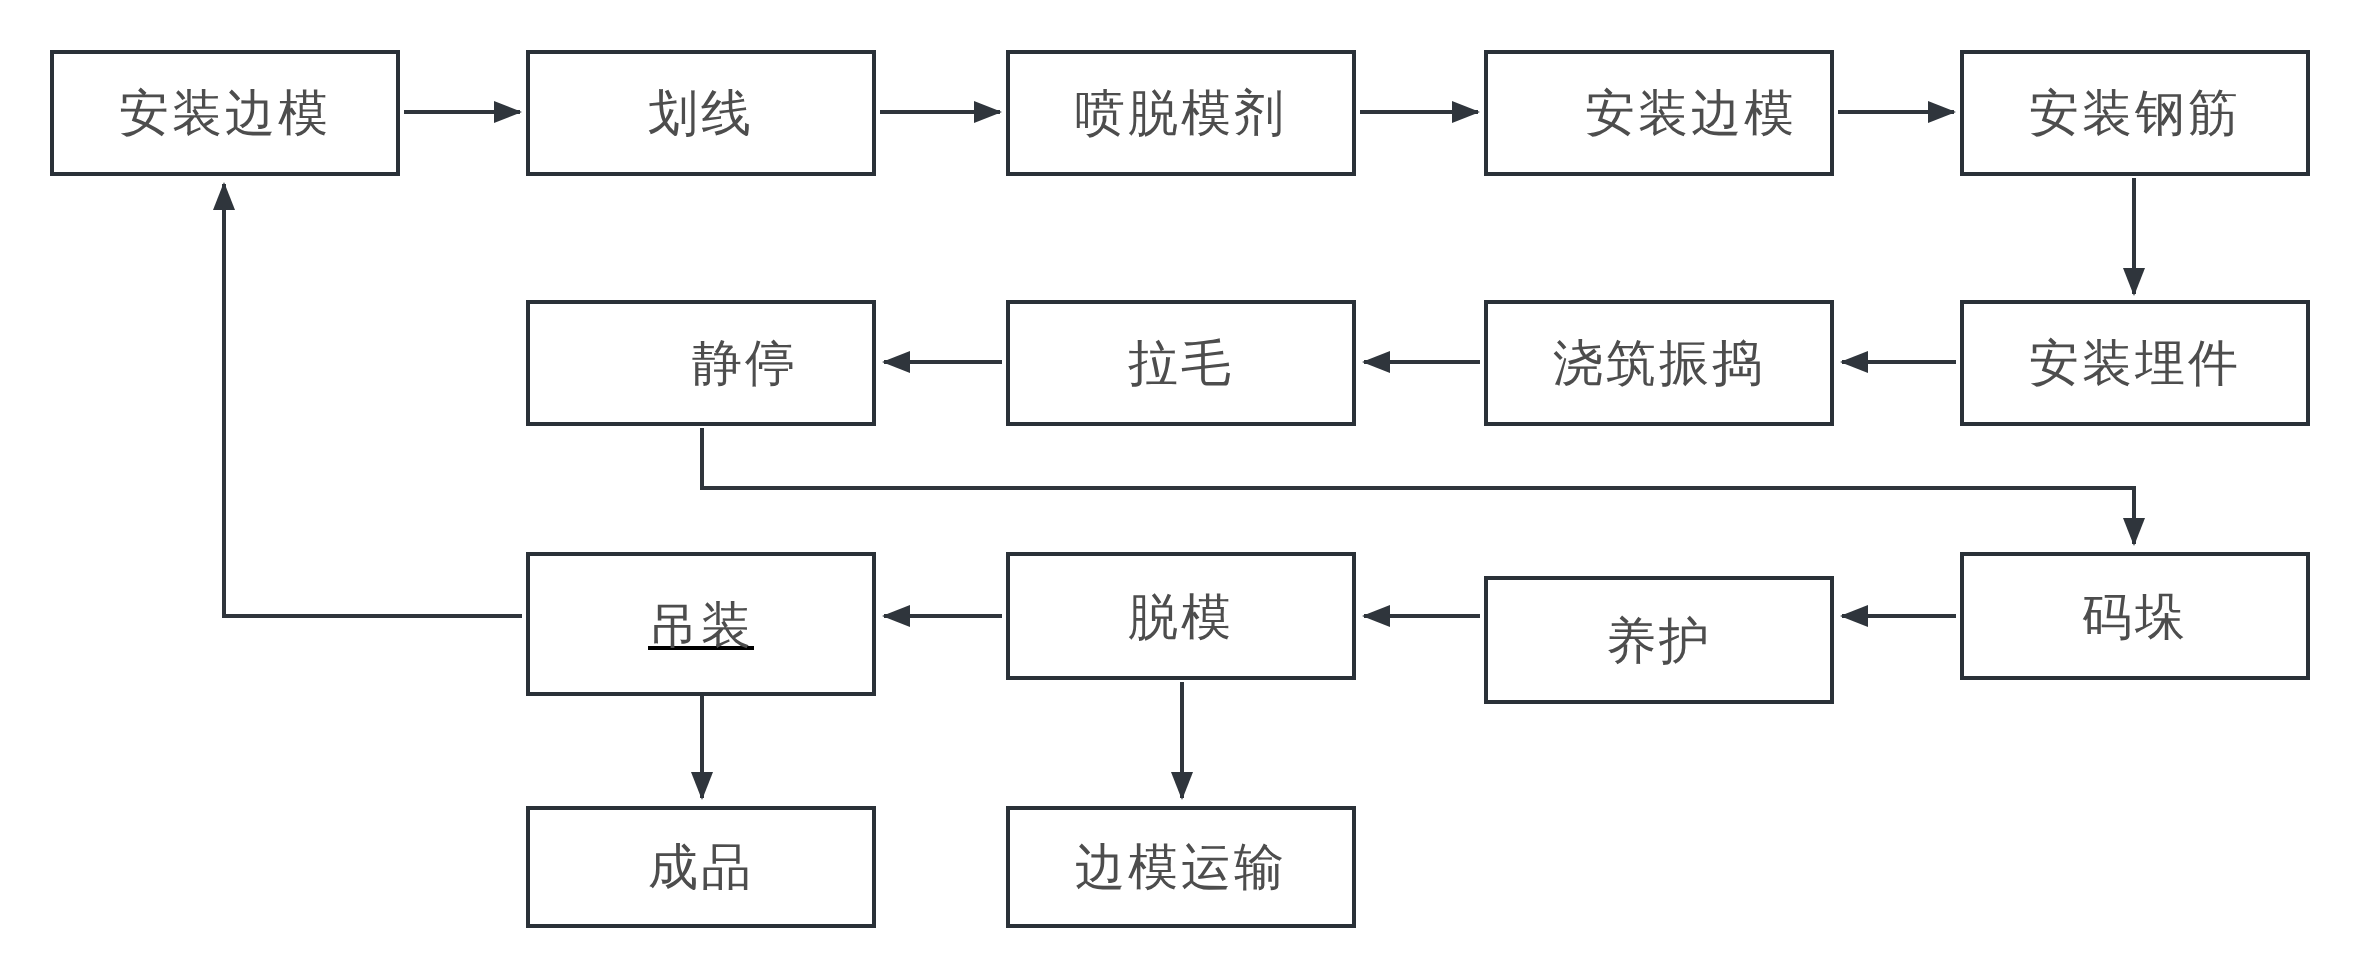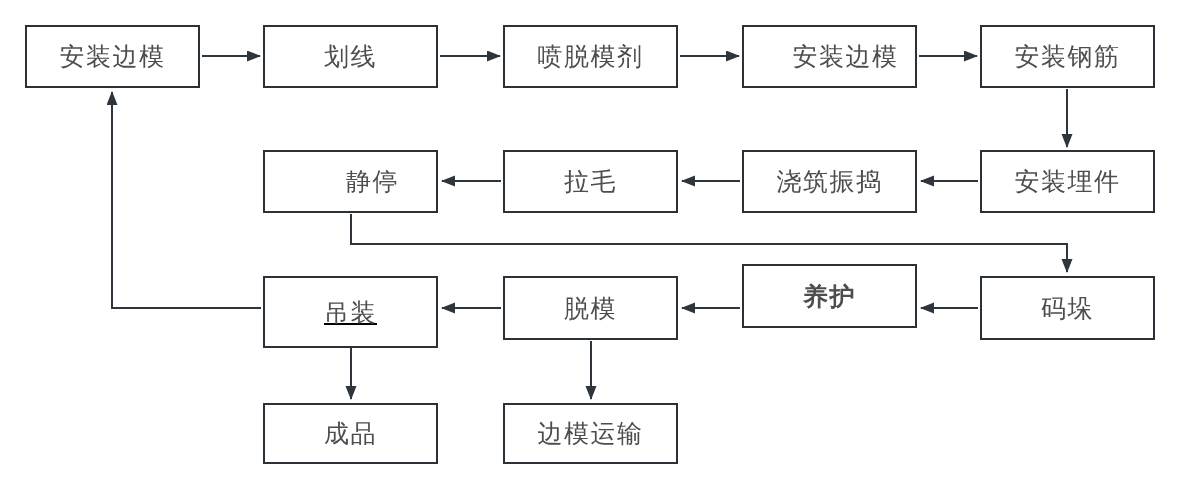--- a/index.html
+++ b/index.html
@@ -103,21 +103,21 @@
   <div class="node" style="left:980px;top:150px;justify-content:center;">
     <span>安装埋件</span>
   </div>
 
   <div class="node" style="left:263px;top:276px;height:72px;text-decoration:underline;">
     <span>吊装</span>
   </div>
   <div class="node" style="left:503px;top:276px;height:64px;">
     <span>脱模</span>
   </div>
-  <div class="node" style="left:742px;top:264px;height:64px;font-weight:bold;">
+  <div class="node" style="left:742px;top:288px;height:64px;">
     <span>养护</span>
   </div>
   <div class="node" style="left:980px;top:276px;height:64px;">
     <span>码垛</span>
   </div>
 
   <div class="node" style="left:263px;top:403px;height:61px;">
     <span>成品</span>
   </div>
   <div class="node" style="left:503px;top:403px;height:61px;">

